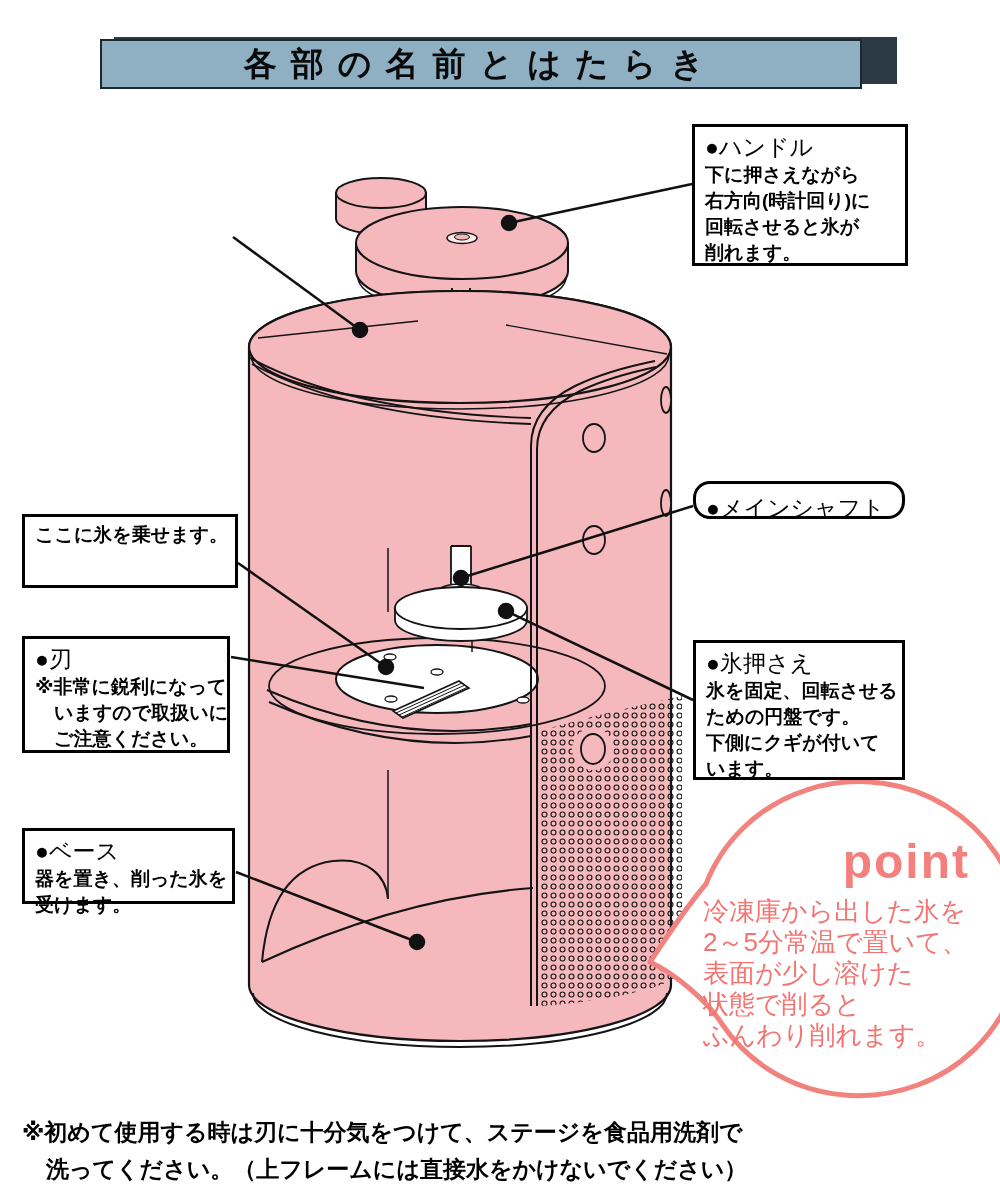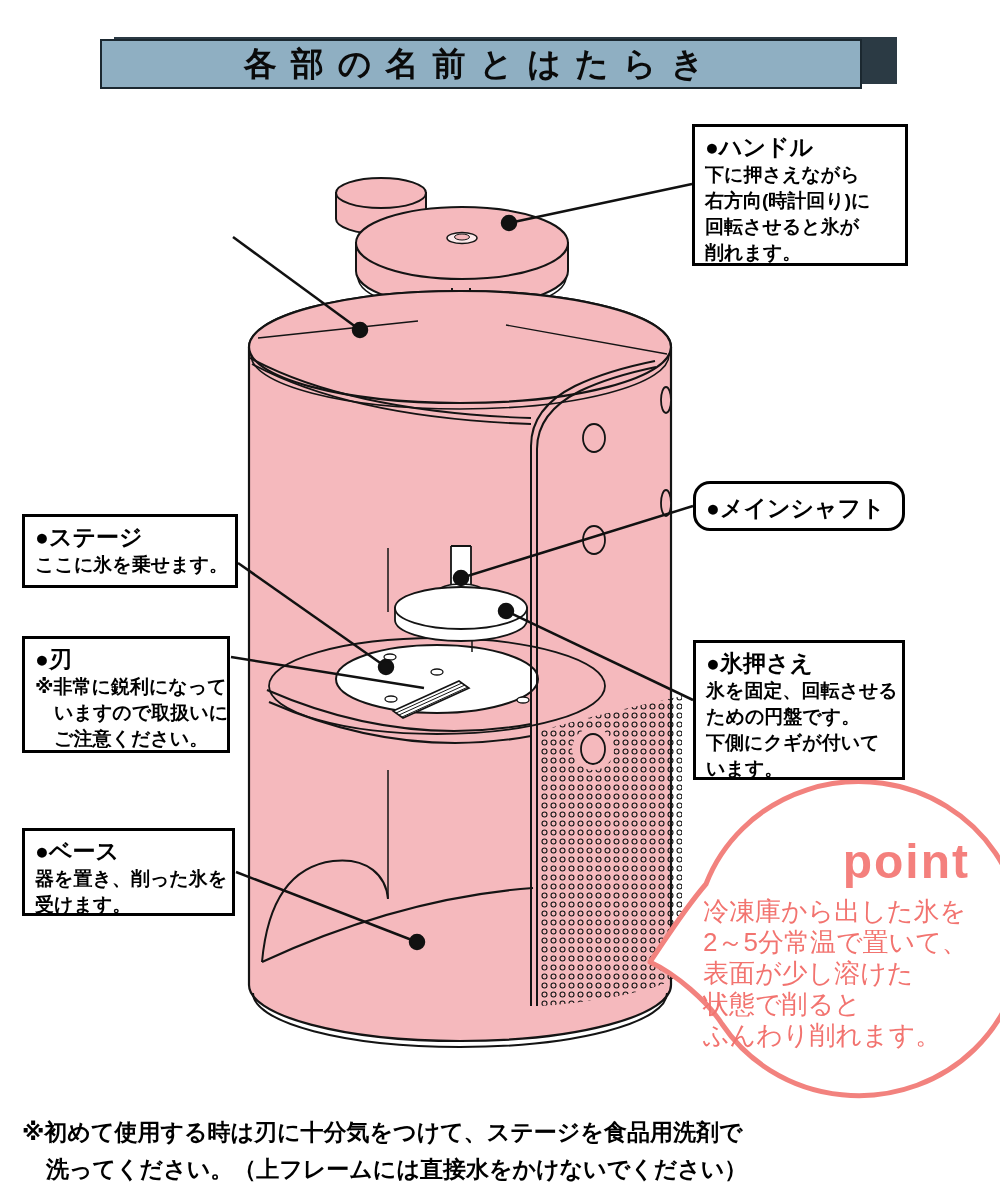--- a/index.html
+++ b/index.html
@@ -11,31 +11,31 @@
   .banner{position:absolute;left:100px;top:25px;width:762px;height:50px;background:#8fafc2;
           border:2px solid #1b2830;box-sizing:border-box;display:flex;align-items:center;justify-content:center;margin-top:14px;}
   .banner .t{font-size:33px;font-weight:bold;color:#0a0a0a;letter-spacing:14px;white-space:nowrap;}
 
   
   #art{position:absolute;left:0;top:0;width:1000px;height:1200px;}
 
   
   .label-box{position:absolute;background:#fff;border:3px solid #000;box-sizing:border-box;
              padding:5px 8px 4px 10px;color:#000;}
-  .lt{font-size:23px;font-weight:bold;line-height:30px;white-space:nowrap;}
+  .lt{font-size:23px;font-weight:normal;line-height:30px;white-space:nowrap;}
   .ll{font-size:19px;font-weight:bold;line-height:26px;white-space:nowrap;}
   .ll.ind{padding-left:19px;}
 
   #box-upper-frame{left:22px;top:200px;width:212px;height:48px;padding-top:8px;}
   #box-handle{left:692px;top:124px;width:216px;height:142px;}
-  #box-main-shaft{left:693px;top:481px;width:212px;height:50px;padding-top:9px;border-radius:17px;}
+  #box-main-shaft{left:693px;top:481px;width:212px;height:38px;padding-top:9px;border-radius:17px;}
   #box-stage{left:22px;top:514px;width:216px;height:74px;}
   #box-blade{left:22px;top:636px;width:208px;height:117px;}
   #box-ice-press{left:693px;top:640px;width:212px;height:140px;}
-  #box-base{left:22px;top:828px;width:213px;height:88px;}
+  #box-base{left:22px;top:828px;width:213px;height:76px;}
 
   
   .bubble-title{position:absolute;left:700px;top:834px;width:270px;text-align:right;
                 font-size:48px;font-weight:bold;color:#f4807d;letter-spacing:2px;}
   .bubble-lines{position:absolute;left:703px;top:896px;}
   .bl{font-size:26px;line-height:31px;color:#f2736f;font-weight:500;white-space:nowrap;}
 
   
   .footnote{position:absolute;left:22px;top:1114px;color:#000;}
   .fn{font-size:23px;font-weight:bold;line-height:37px;white-space:nowrap;}
@@ -169,21 +169,20 @@
     <div class="ll">右方向(時計回り)に</div>
     <div class="ll">回転させると氷が</div>
     <div class="ll">削れます。</div>
   </div>
 
   <div class="label-box" id="box-main-shaft">
     <div class="lt">●メインシャフト</div>
   </div>
 
   <div class="label-box" id="box-stage">
-    <div class="lt">●ステージ</div>
     <div class="ll">ここに氷を乗せます。</div>
   </div>
 
   <div class="label-box" id="box-blade">
     <div class="lt">●刃</div>
     <div class="ll">※非常に鋭利になって</div>
     <div class="ll ind">いますので取扱いに</div>
     <div class="ll ind">ご注意ください。</div>
   </div>
 

